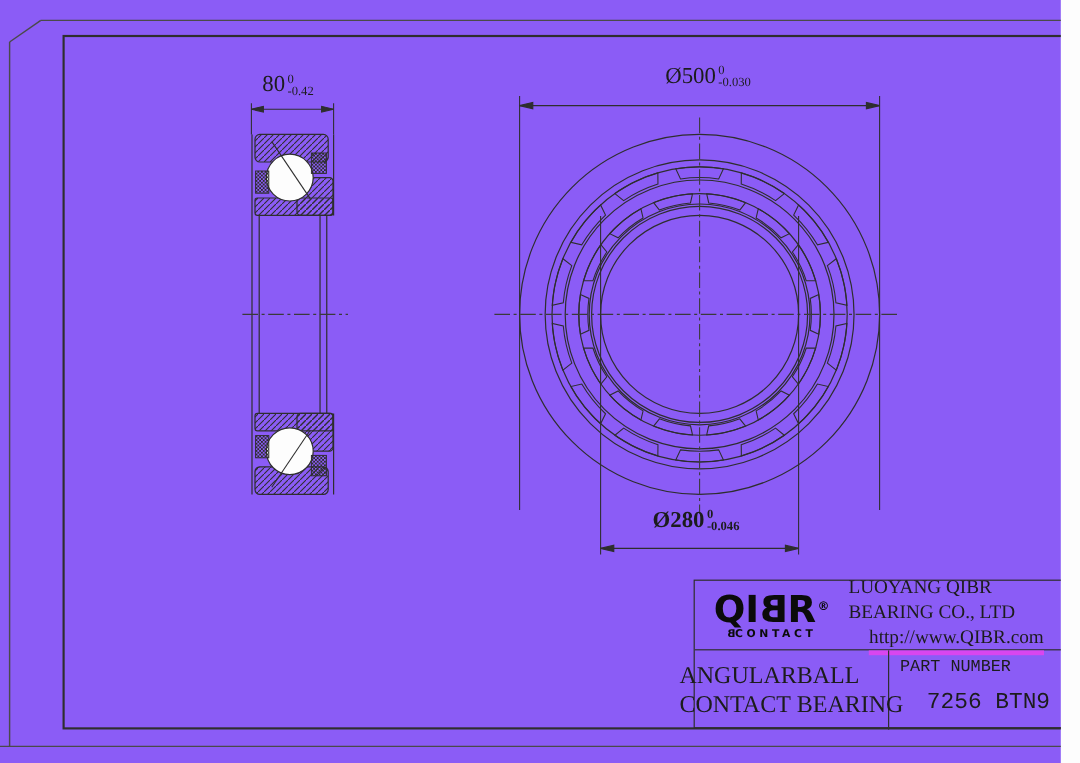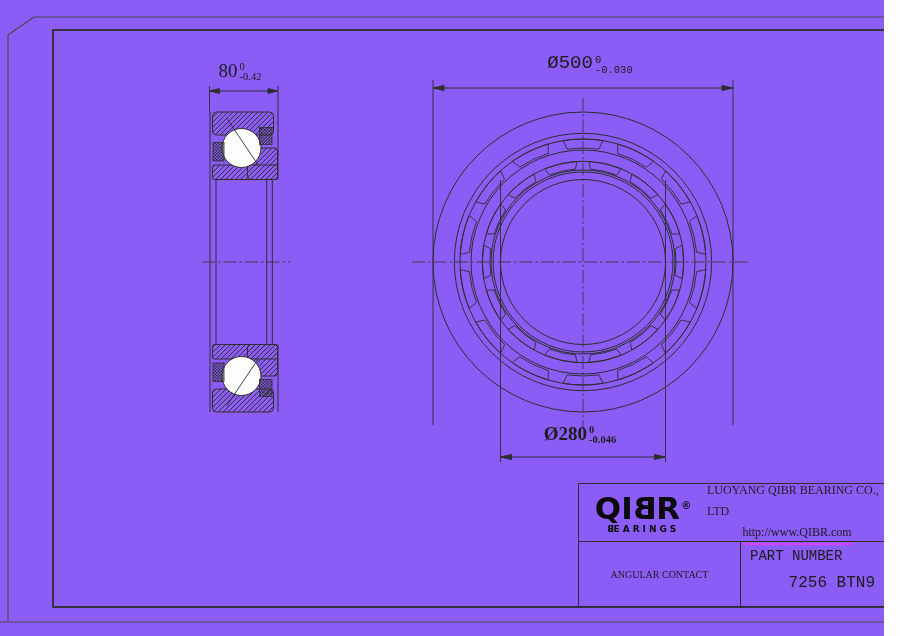--- a/index.html
+++ b/index.html
@@ -19,29 +19,29 @@
   .tb-logo{width:128px;display:flex;flex-direction:column;align-items:center;justify-content:center;
        padding-top:2px;box-sizing:border-box;}
   .logo-line{font-family:"DejaVu Sans", sans-serif;font-weight:800;font-size:31px;line-height:30px;
        letter-spacing:0px;color:#0b0b0b;display:flex;align-items:flex-start;}
   .logo-line .mirror{display:inline-block;transform:scaleX(-1);}
   .logo-reg{font-size:10px;font-weight:700;transform:translateY(-2px);margin-left:1px;}
   .logo-sub{font-family:"DejaVu Sans", sans-serif;font-weight:700;font-size:9px;letter-spacing:3px;
        color:#0b0b0b;margin-top:1px;}
   .logo-sub .mirror{display:inline-block;transform:scaleX(-1);letter-spacing:0;}
   .tb-company{flex:1;display:flex;flex-direction:column;align-items:center;justify-content:center;
-       font-size:12px;line-height:21px;}
-  .tb-url{border-bottom:2px solid #d946ef;}
+       font-size:16px;line-height:21px;}
+  .tb-url{border-bottom:4px solid #d946ef;}
   .tb-row2{position:absolute;left:0;top:58px;width:100%;height:66px;display:flex;}
   .tb-cell-left{width:162px;box-sizing:border-box;border-right:1.4px solid #2e2e2e;
        display:flex;flex-direction:row;align-items:center;justify-content:center;
-       font-size:10px;line-height:24px;}
+       font-size:20px;line-height:24px;}
   .tb-cell-right{flex:1;position:relative;font-size:14px;font-family:Liberation Mono, monospace;}
   .tb-part-label{position:absolute;left:9px;top:6px;}
-  .tb-part-number{position:absolute;right:12px;top:32px;font-size:16px;}
+  .tb-part-number{position:absolute;right:12px;top:32px;font-size:19px;}
 </style>
 </head>
 <body>
 
 <div class="sheet">
 
   <svg class="abs" width="900" height="636" viewBox="0 0 900 636" style="left:0;top:0;">
     <defs>
       <pattern id="hatch" width="5" height="5" patternUnits="userSpaceOnUse">
         <path d="M0,5 L5,0" stroke="#2e2e2e" stroke-width="0.9"></path>
@@ -161,21 +161,21 @@
   </svg>
 
   <div class="dim" style="left:198px;top:61px;width:84px;">
     <span>80</span>
     <span class="tolstack">
       <span>0</span>
       <span>-0.42</span>
     </span>
   </div>
 
-  <div class="dim" style="left:510px;top:54px;width:160px;font-family:Liberation Mono, monospace;">
+  <div class="dim" style="left:510px;top:54px;width:160px;">
     <span>Ø500</span>
     <span class="tolstack">
       <span>0</span>
       <span>-0.030</span>
     </span>
   </div>
 
   <div class="dim" style="left:495px;top:424px;width:170px;font-weight:bold;">
     <span>Ø280</span>
     <span class="tolstack">
@@ -188,31 +188,32 @@
     <div class="tb-row1">
       <div class="tb-logo">
         <div class="logo-line">
           <span>Q</span>
             <span>I</span>
             <span class="mirror">B</span>
             <span>R</span>
           <span class="logo-reg">®</span>
         </div>
         <div class="logo-sub">
-          <span class="mirror">B</span><span>EARINGS</span>
+          <span class="mirror">B</span><span>CONTACT</span>
         </div>
       </div>
       <div class="tb-company">
         <span>LUOYANG QIBR BEARING CO., LTD</span>
         <span class="tb-url">http://www.QIBR.com</span>
       </div>
     </div>
     <div class="tb-row2">
       <div class="tb-cell-left">
         <span>ANGULAR CONTACT</span>
+        <span>BALL BEARING</span>
       </div>
       <div class="tb-cell-right">
         <span class="tb-part-label">PART NUMBER</span>
         <span class="tb-part-number">7256 BTN9</span>
       </div>
     </div>
   </div>
 
 </div>
 

